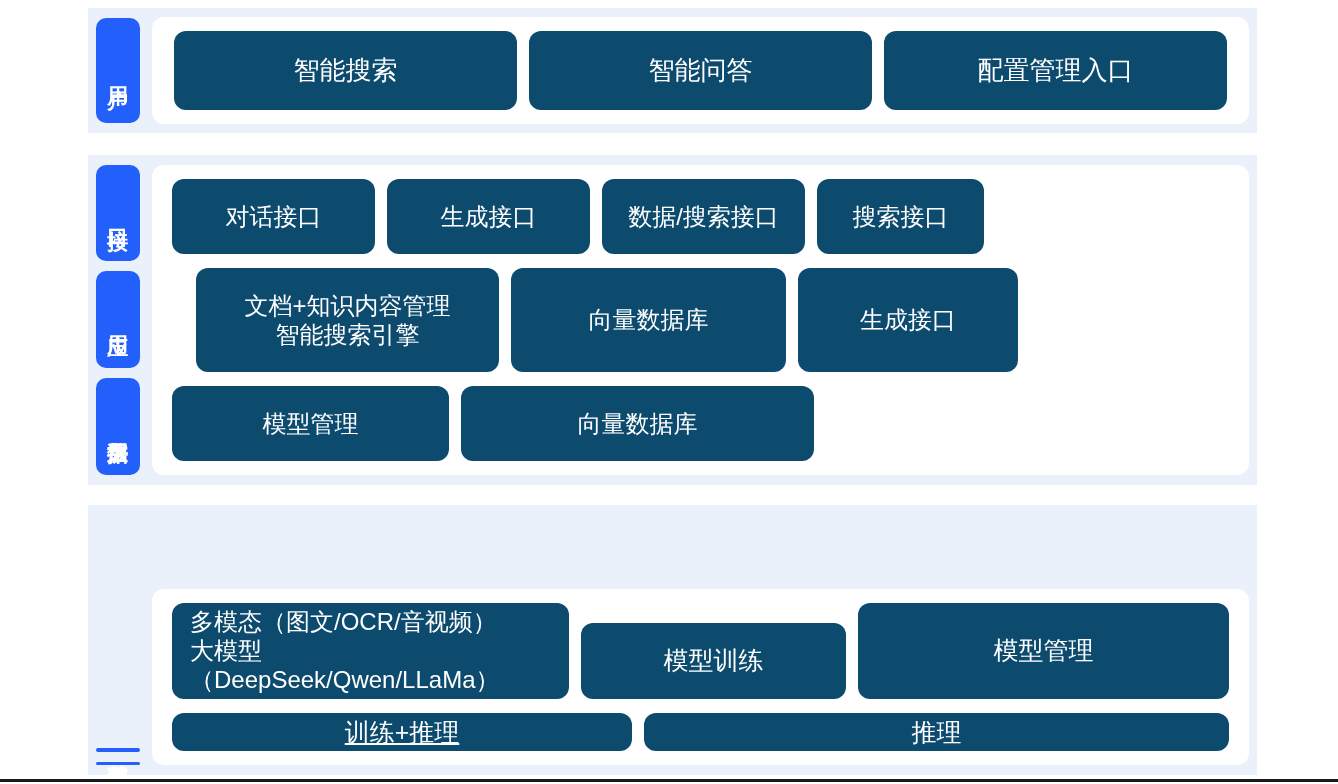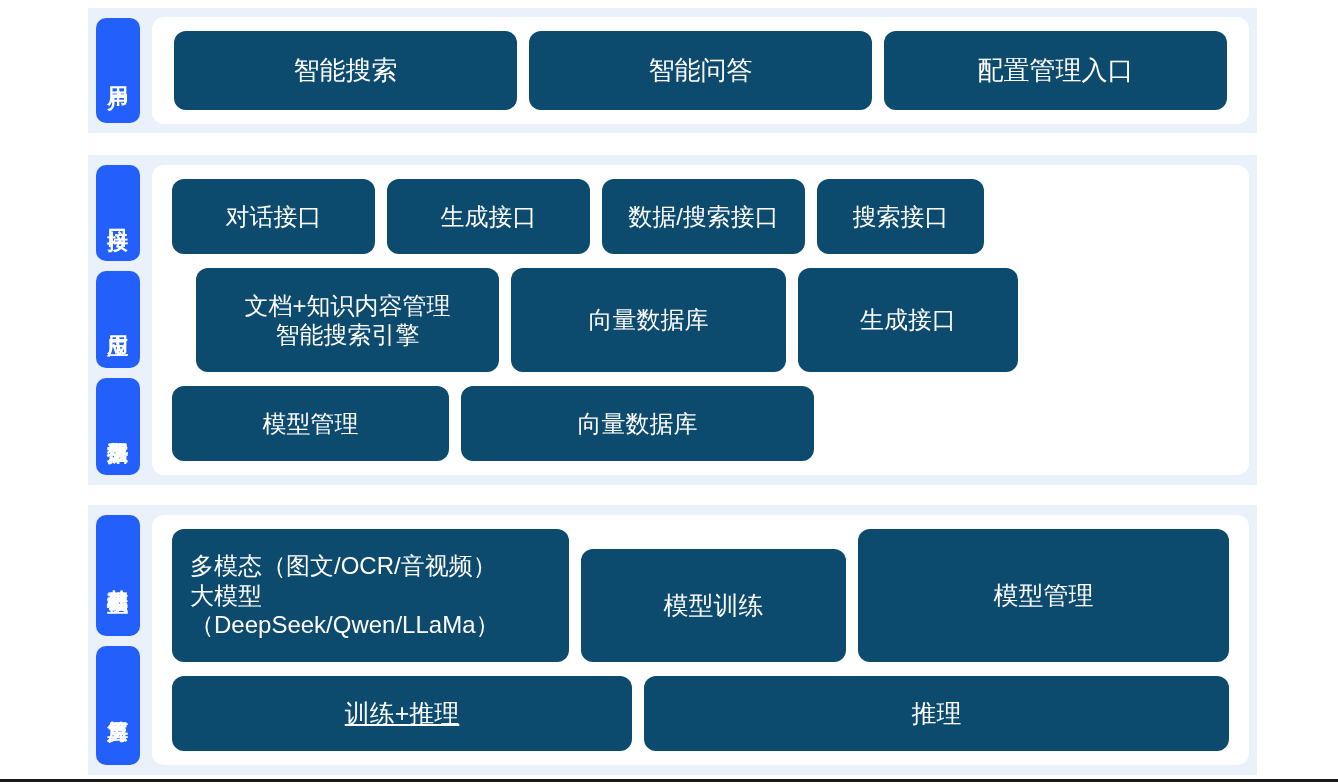--- a/index.html
+++ b/index.html
@@ -125,20 +125,21 @@
   #section-middle .r3 .c1 { flex: 0 0 277px; }
   #section-middle .r3 .c2 { flex: 0 0 353px; }
   #section-middle .r3 .c3 { flex: 1 1 auto; }
 
   
   #section-base {
     left: 88px;
     top: 505px;
     width: 1169px;
     height: 270px;
+    align-items: flex-end;
   }
   #section-base .panel { padding: 14px 20px; gap: 14px; }
   #section-base .card { font-size: 25px; }
   #section-base .r1 .c1 { flex: 0 0 397px; font-size: 24px; text-align: left; justify-content: flex-start; padding-left: 18px; }
   #section-base .r1 .c2 { flex: 0 0 265px; margin-top: 20px; }
   #section-base .r1 .c3 { flex: 1 1 auto; }
   #section-base .r2 .c1 { flex: 0 0 460px; text-decoration: underline; }
   #section-base .r2 .c2 { flex: 1 1 auto; }
 
   

